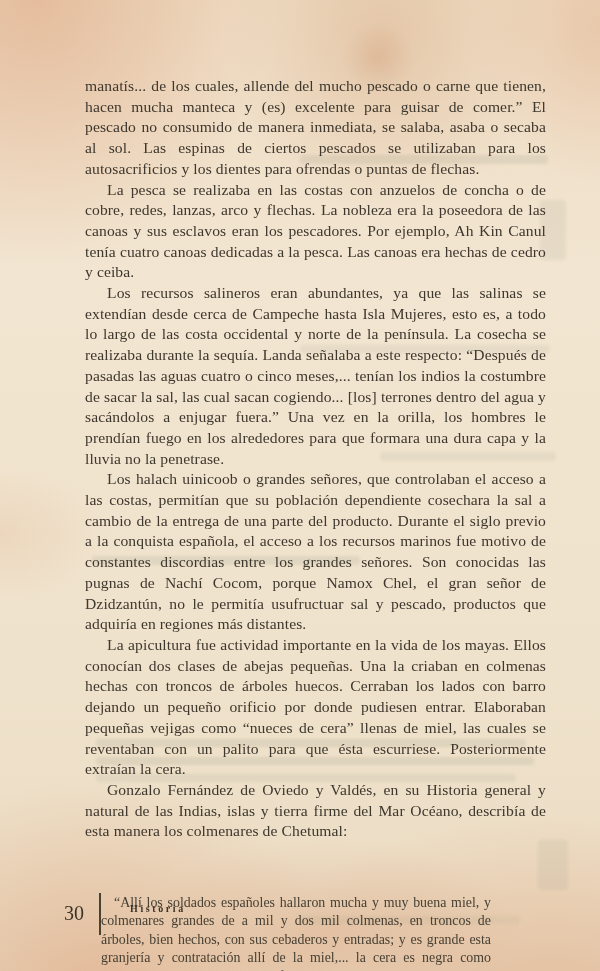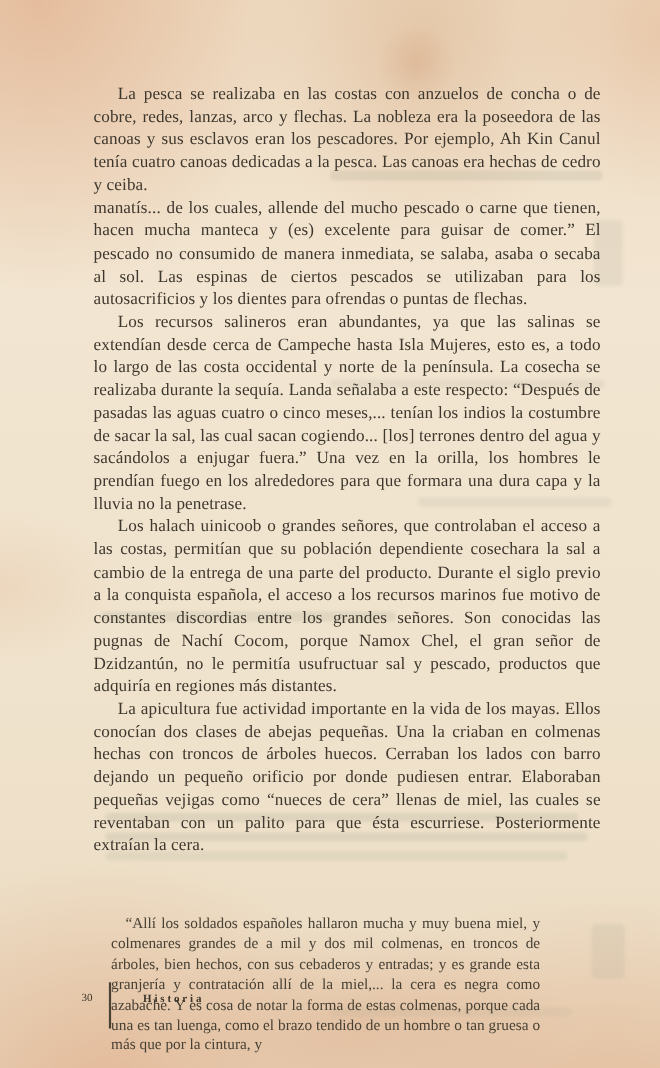--- a/index.html
+++ b/index.html
@@ -51,21 +51,21 @@
     color: #474034;
   }
   #footer {
     position: absolute;
     left: 58px;
     top: 893px;
     display: flex;
     align-items: flex-start;
   }
   #page-number {
-    font-size: 10px;
+    font-size: 20px;
     padding-top: 9px;
     min-width: 26px;
     text-align: right;
     color: #3b342a;
   }
   #footer-divider {
     width: 2px;
     height: 42px;
     background: #4a4135;
     margin-left: 15px;
@@ -108,25 +108,26 @@
   <div class="bleed b4"></div>
   <div class="bleed b5"></div>
   <div class="bleed b6"></div>
   <div class="bleed b7"></div>
   <div class="bleed b8"></div>
   <div class="bleed b9"></div>
   <div class="bleed b10"></div>
 
   <div id="text-block">
 
-    <p class="para indent"><span>La pesca se realizaba en las costas con anzuelos de concha o de cobre, redes, lanzas, arco y flechas. La nobleza era la poseedora de las canoas y sus esclavos eran los pescadores. Por ejemplo, Ah Kin Canul tenía cuatro canoas dedicadas a la pesca. Las canoas era hechas de cedro y ceiba.</span></p>
-      <p class="para"><span>manatís... de los cuales, allende del mucho pescado o carne que tienen, hacen mucha manteca y (es) excelente para guisar de comer.” El pescado no consumido de manera inmediata, se salaba, asaba o secaba al sol. Las espinas de ciertos pescados se utilizaban para los autosacrificios y los dientes para ofrendas o puntas de flechas.</span></p>
+    <p class="para"><span>manatís... de los cuales, allende del mucho pescado o carne que tienen, hacen mucha manteca y (es) excelente para guisar de comer.” El pescado no consumido de manera inmediata, se salaba, asaba o secaba al sol. Las espinas de ciertos pescados se utilizaban para los autosacrificios y los dientes para ofrendas o puntas de flechas.</span></p>
+      <p class="para indent"><span>La pesca se realizaba en las costas con anzuelos de concha o de cobre, redes, lanzas, arco y flechas. La nobleza era la poseedora de las canoas y sus esclavos eran los pescadores. Por ejemplo, Ah Kin Canul tenía cuatro canoas dedicadas a la pesca. Las canoas era hechas de cedro y ceiba.</span></p>
       <p class="para indent"><span>Los recursos salineros eran abundantes, ya que las salinas se extendían desde cerca de Campeche hasta Isla Mujeres, esto es, a todo lo largo de las costa occidental y norte de la península. La cosecha se realizaba durante la sequía. Landa señalaba a este respecto: “Después de pasadas las aguas cuatro o cinco meses,... tenían los indios la costumbre de sacar la sal, las cual sacan cogiendo... [los] terrones dentro del agua y sacándolos a enjugar fuera.” Una vez en la orilla, los hombres le prendían fuego en los alrededores para que formara una dura capa y la lluvia no la penetrase.</span></p>
       <p class="para indent"><span>Los </span><span class="it">halach uinicoob</span><span> o grandes señores, que controlaban el acceso a las costas, permitían que su población dependiente cosechara la sal a cambio de la entrega de una parte del producto. Durante el siglo previo a la conquista española, el acceso a los recursos marinos fue motivo de constantes discordias entre los grandes señores. Son conocidas las pugnas de Nachí Cocom, porque Namox Chel, el gran señor de Dzidzantún, no le permitía usufructuar sal y pescado, productos que adquiría en regiones más distantes.</span></p>
       <p class="para indent"><span>La apicultura fue actividad importante en la vida de los mayas. Ellos conocían dos clases de abejas pequeñas. Una la criaban en colmenas hechas con troncos de árboles huecos. Cerraban los lados con barro dejando un pequeño orificio por donde pudiesen entrar. Elaboraban pequeñas vejigas como “nueces de cera” llenas de miel, las cuales se reventaban con un palito para que ésta escurriese. Posteriormente extraían la cera.</span></p>
+      <p class="para indent"><span>Gonzalo Fernández de Oviedo y Valdés, en su </span><span class="it">Historia general y natural de las Indias, islas y tierra firme del Mar Océano</span><span>, describía de esta manera los colmenares de Chetumal:</span></p>
       <p id="quote-block">“Allí los soldados españoles hallaron mucha y muy buena miel, y colmenares grandes de a mil y dos mil colmenas, en troncos de árboles, bien hechos, con sus cebaderos y entradas; y es grande esta granjería y contratación allí de la miel,... la cera es negra como azabache. Y es cosa de notar la forma de estas colmenas, porque cada una es tan luenga, como el brazo tendido de un hombre o tan gruesa o más que por la cintura, y</p>
   </div>
 
   <div id="footer">
     <span id="page-number">30</span>
     <span id="footer-divider"></span>
     <span id="running-head">Historia</span>
   </div>
 
 </div>

